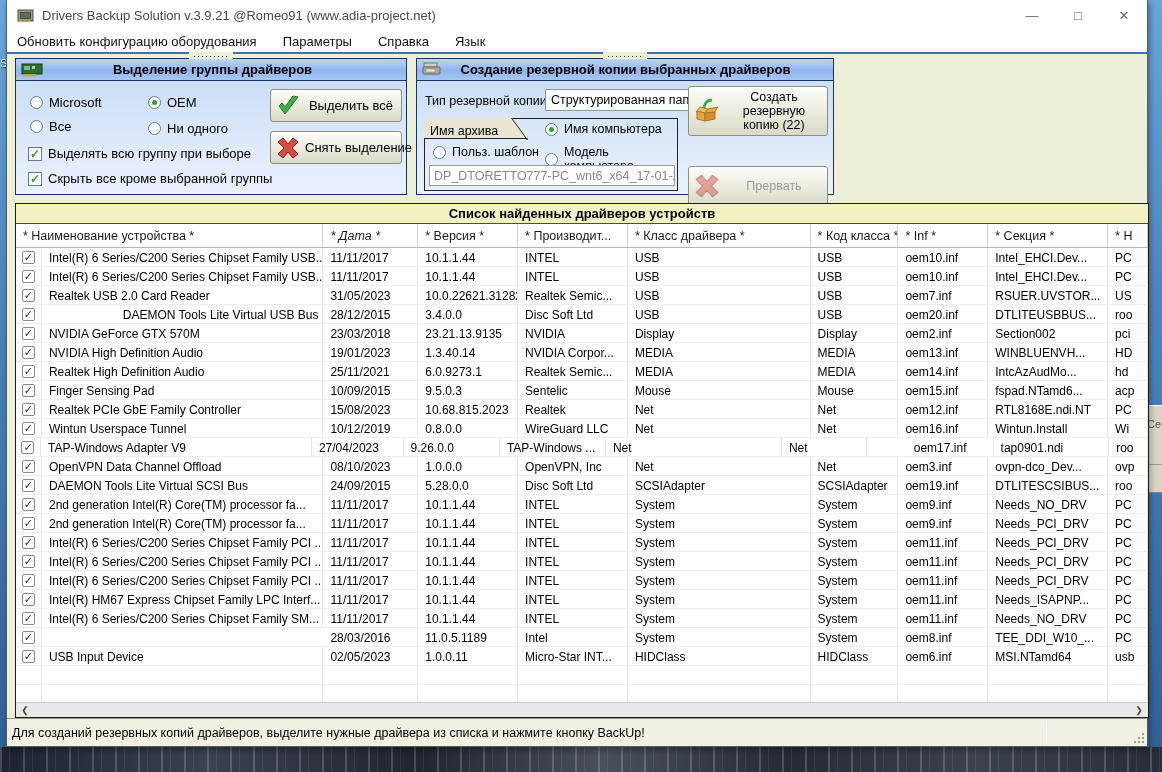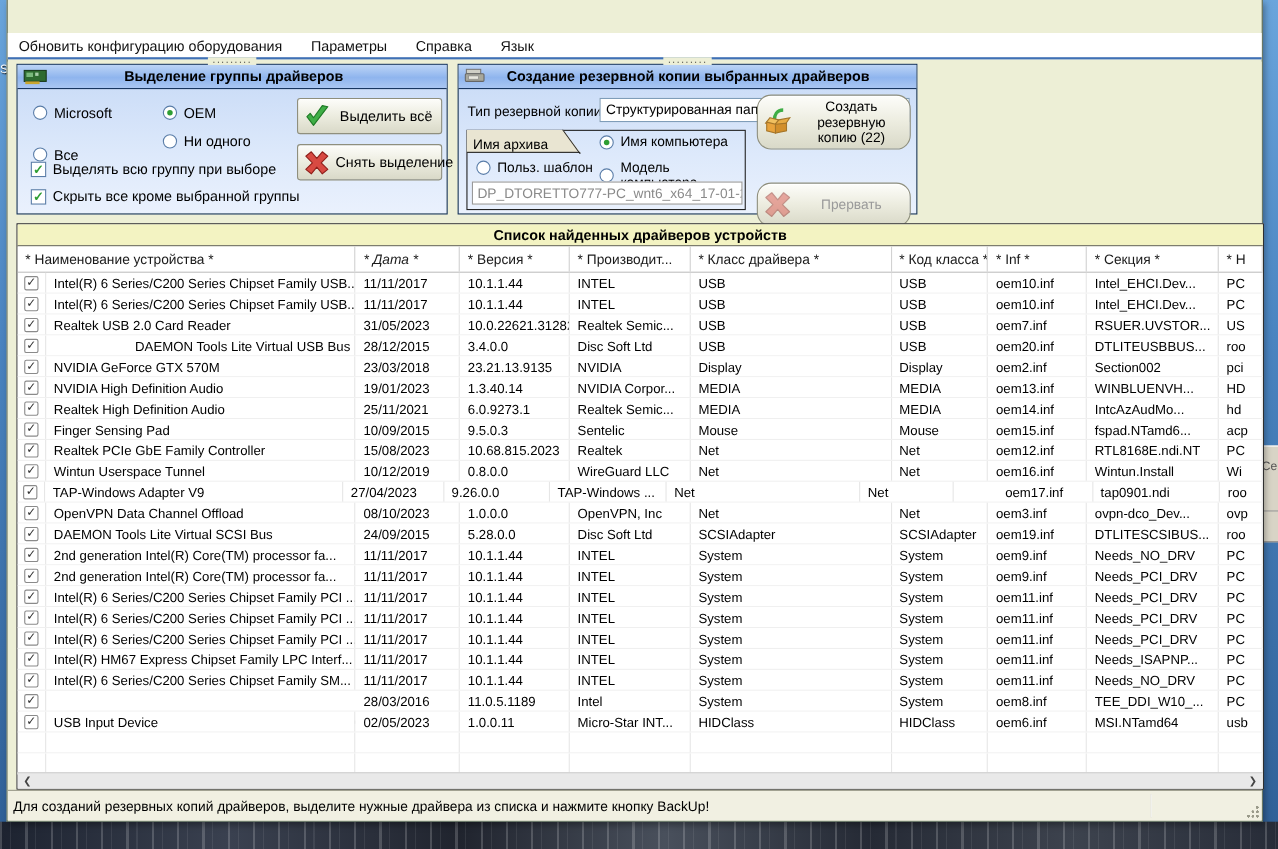--- a/index.html
+++ b/index.html
@@ -73,21 +73,21 @@
   .bk-select .sel-text { flex:1; padding-left:5px; white-space:nowrap; overflow:hidden; }
   .bk-select .sel-arrow { width:18px; color:#667; display:flex; justify-content:center; flex:none; }
   .namebox { position:absolute; left:7px; top:59px; width:254px; height:73px; border:1px solid #222; }
   .nametab { position:absolute; left:-1px; top:-1px; width:104px; height:21px; background:#e9e5d2;
     border-bottom:1px solid #222; clip-path:polygon(0 0,88px 0,104px 100%,0 100%);
     font-size:12.5px; color:#000; padding:6px 0 0 6px; }
   .nametab-slant { position:absolute; left:86px; top:-1px; width:1px; height:22px; background:#222;
     transform:skewX(36deg); transform-origin:top; }
   .name-input { position:absolute; left:4px; top:46px; width:246px; height:21px; background:#fff;
     border:1px solid #999; font-size:12.5px; color:#8a8a8a; padding:3px 0 0 4px; white-space:nowrap; overflow:hidden; }
-  .bk-btn { position:absolute; left:271px; width:140px; border:1px solid #8f8f7d; border-radius:13px;
+  .bk-btn { position:absolute; left:271px; width:140px; border:1px solid #8f8f7d; border-radius:3px;
     background:linear-gradient(180deg,#fdfdfa 0%,#ececdf 50%,#d9d9c8 100%);
     display:flex; align-items:center; font-size:12.5px; color:#000; box-shadow:inset 0 1px 0 #fff; }
   .bk-btn .btn-icon { width:36px; display:flex; justify-content:center; flex:none; }
   .bk-btn .btn-label { flex:1; text-align:center; padding:0 4px 0 0; }
   .bk-btn.disabled { color:#9a9a9a;margin-top:20px; }
   .bk-btn.disabled .btn-icon { opacity:.45; }
 
   
   #drv-table { position:absolute; left:8px; top:147px; width:1134px; height:515px;
     border:1px solid #1a1a1a; background:#fff; }
@@ -128,20 +128,37 @@
 <div id="desktop">
   <div id="desktop-bottom"></div>
   <span id="desktop-icon-letter">S</span>
   <div id="bg-fragment">
     <span>Се</span>
     <span class="frag-line"></span>
   </div>
 
   <div id="window">
 
+    <div class="titlebar">
+      <span class="app-icon">
+        <svg width="17" height="15" viewBox="0 0 17 15">
+          <rect x="1" y="2" width="15" height="11" fill="#9a9a8c" stroke="#555" stroke-width="1"></rect>
+          <rect x="3.5" y="4.5" width="10" height="6" fill="#5d6e52" stroke="#3a452f" stroke-width="0.8"></rect>
+          <rect x="3" y="12" width="2" height="2" fill="#c9a62f"></rect>
+            <rect x="7" y="12" width="2" height="2" fill="#c9a62f"></rect>
+            <rect x="11" y="12" width="2" height="2" fill="#c9a62f"></rect>
+        </svg>
+      </span>
+      <span class="title-text">Drivers Backup Solution v.3.9.21 @Romeo91 (www.adia-project.net)</span>
+      <div class="win-controls">
+        <span class="win-btn">—</span>
+        <span class="win-btn">□</span>
+        <span class="win-btn">✕</span>
+      </div>
+    </div>
 
     <div class="menubar">
       <span class="menu-item">Обновить конфигурацию оборудования</span>
       <span class="menu-item">Параметры</span>
       <span class="menu-item">Справка</span>
       <span class="menu-item">Язык</span>
     </div>
 
     <div class="client">
 
@@ -160,21 +177,21 @@
         </div>
 
         <span class="radio" style="left:14px; top:36px;">
           <span class="rdot"></span>
           <span>Microsoft</span>
         </span>
         <span class="radio on" style="left:132px; top:36px;">
           <span class="rdot"></span>
           <span>OEM</span>
         </span>
-        <span class="radio" style="left:14px; top:74px;">
+        <span class="radio" style="left:14px; top:60px;">
           <span class="rdot"></span>
           <span>Все</span>
         </span>
         <span class="radio" style="left:132px; top:62px;">
           <span class="rdot"></span>
           <span>Ни одного</span>
         </span>
 
         <span class="checkbox on" style="left:12px; top:87px;">
           <span class="cbox">

